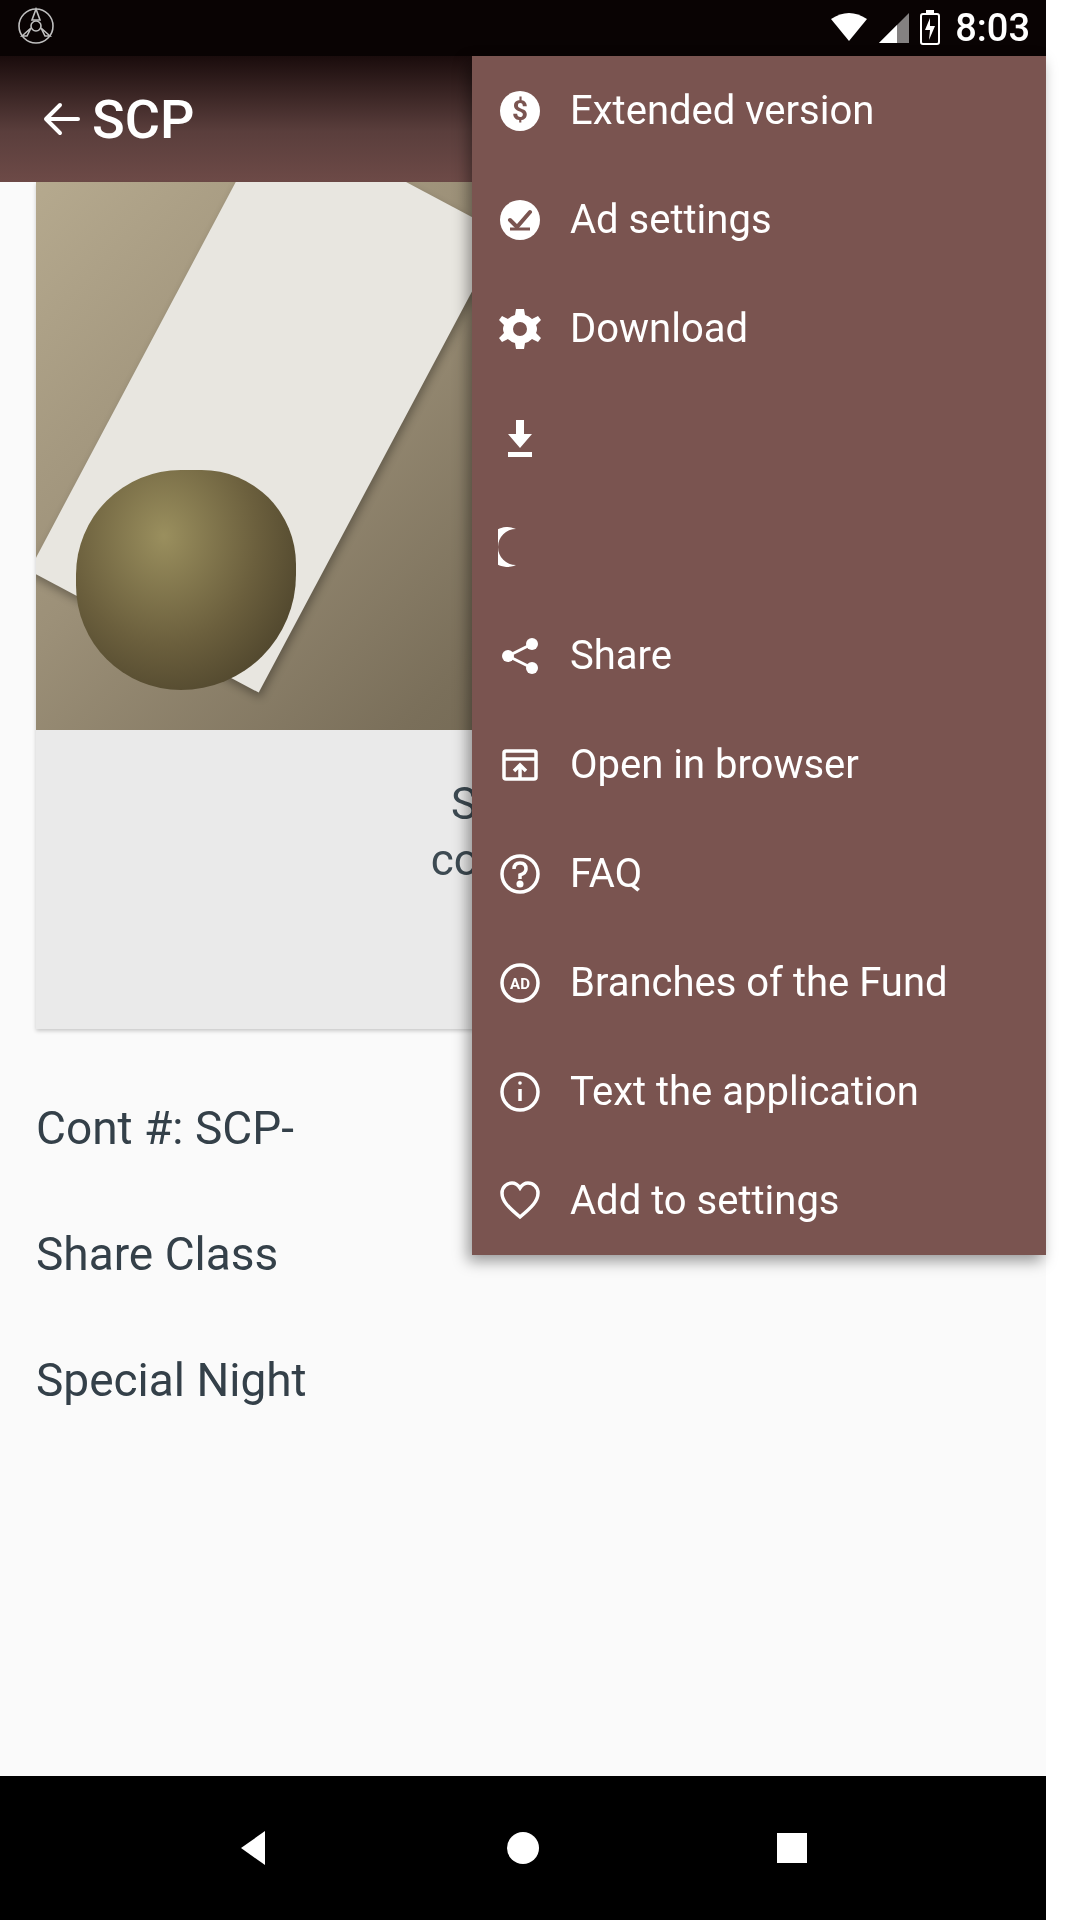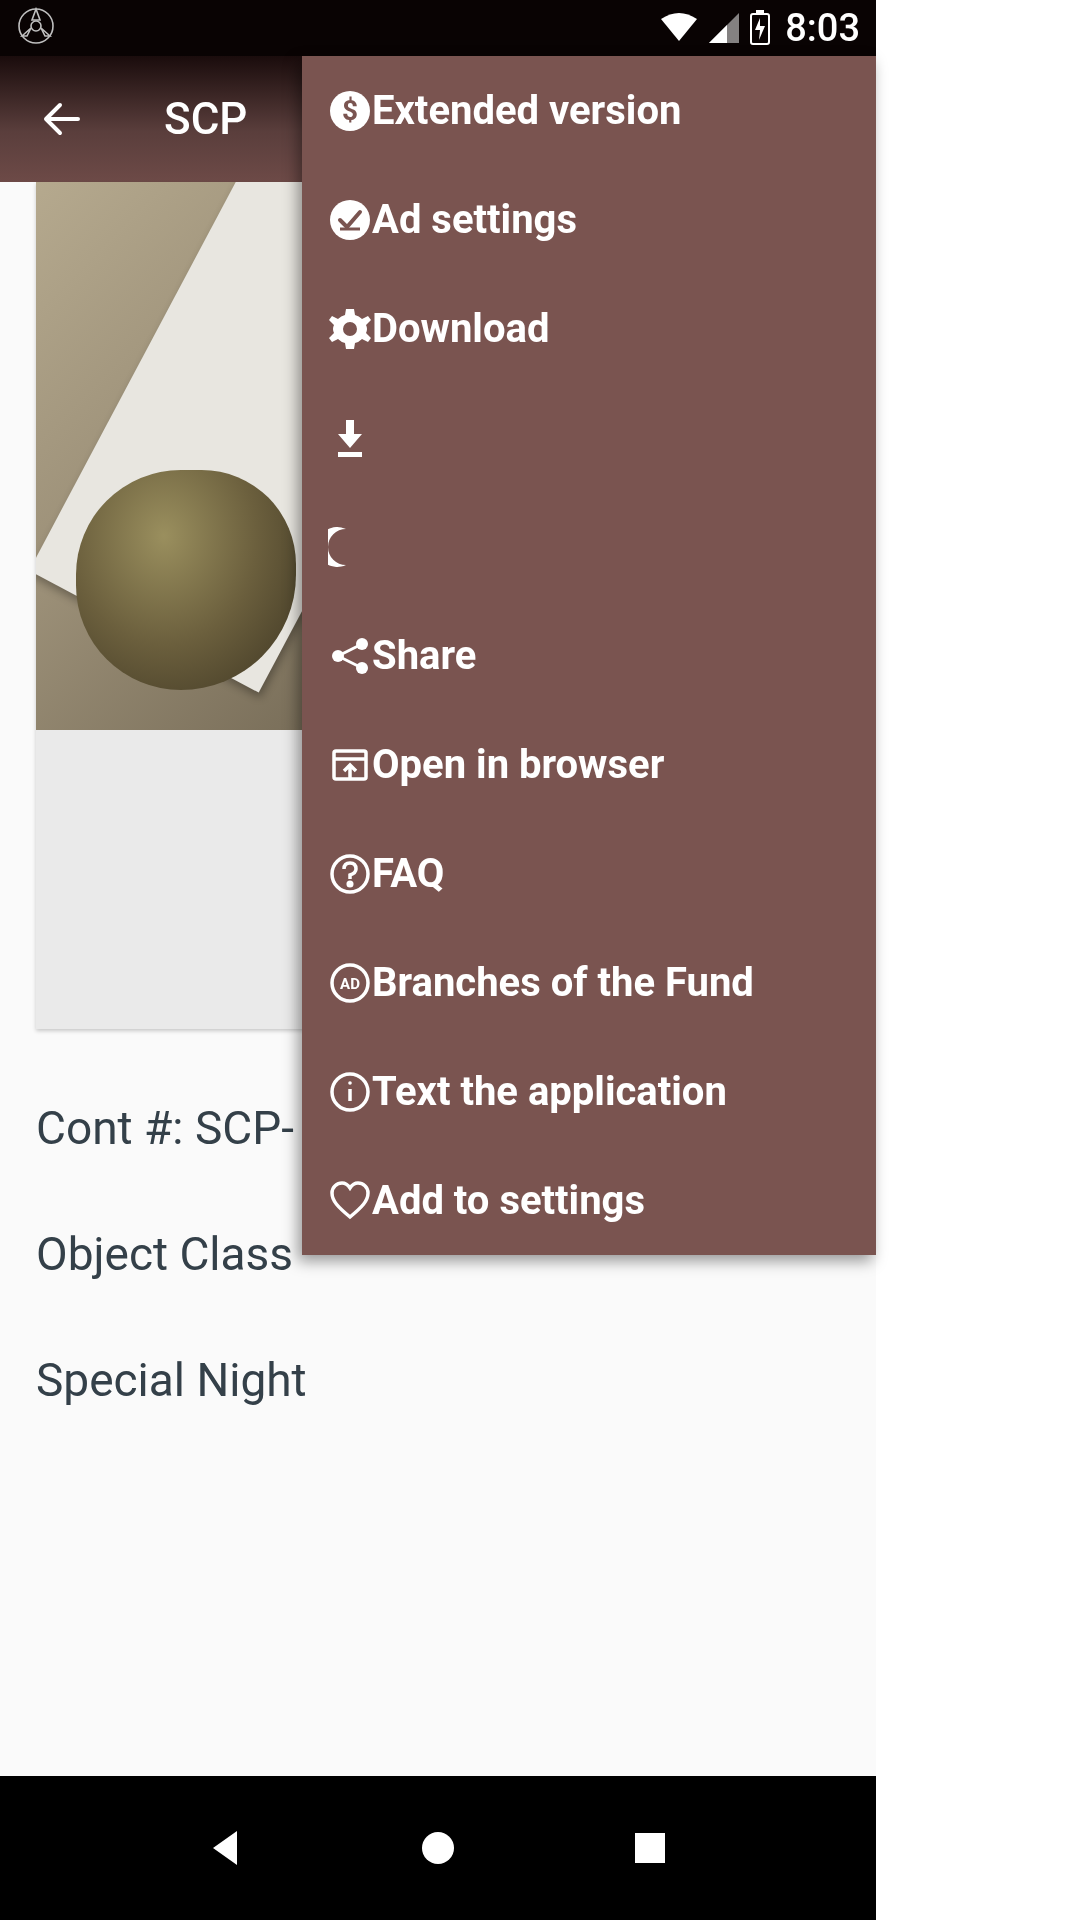--- a/index.html
+++ b/index.html
@@ -1,50 +1,50 @@
 <!DOCTYPE html>
 <html><head>
 <meta charset="utf-8">
 <style>
 * { margin: 0; padding: 0; box-sizing: border-box; }
 html, body { width: 1080px; height: 1920px; overflow: hidden; font-family: Roboto, Arial, sans-serif; }
 
-.root { width: 876px; height: 1920px; background: #404040; position: relative; }
+.root { width: 1046px; height: 1920px; background: #404040; position: relative; }
 
 
 .status-bar { height: 56px; background: #090303; display: flex; align-items: center; justify-content: space-between; padding: 0 16px; color: #fff; }
 .status-left { display: flex; align-items: center; }
 .status-left svg { width: 40px; height: 40px; }
 .status-right { display: flex; align-items: center; gap: 8px; }
 .status-right .time { font-size: 38px; font-weight: 500; margin-left: 6px; }
 .status-right svg { display: block; }
 
 
 .app-bar { height: 126px; background: linear-gradient(180deg, #1a0c0c 0%, #5a3e3c 60%, #6d4a47 100%); display: flex; align-items: center; padding: 0 36px; color: #fff; position: relative; }
 .back-arrow { width: 56px; height: 56px; display: flex; align-items: center; justify-content: center; cursor: pointer; }
-.app-title { font-size: 44px; font-weight: 500; margin-left: 72px; }
+.app-title { font-size: 54px; font-weight: 500; }
 
 
 .content { position: absolute; top: 182px; left: 0; right: 0; bottom: 144px; background: #fafafa; padding: 0; }
 .card { margin: 0 36px; background: #eaeaea; box-shadow: 0 2px 4px rgba(0,0,0,0.2); }
 .card-image { width: 100%; height: 548px; background: linear-gradient(135deg, #b5a98e 0%, #9c9078 30%, #7a6f5a 60%, #5d5442 100%); position: relative; overflow: hidden; }
 .card-image::before { content: ""; position: absolute; top: -40px; left: 100px; width: 260px; height: 520px; background: #e8e6e0; transform: rotate(28deg); box-shadow: 4px 4px 8px rgba(0,0,0,0.3); }
 .card-image::after { content: ""; position: absolute; bottom: 40px; left: 40px; width: 220px; height: 220px; background: radial-gradient(ellipse at 40% 30%, #9a8f5e 0%, #6b5f3d 50%, #3d3522 100%); border-radius: 50% 45% 55% 50%; }
 .caption { padding: 46px 28px 140px 28px; text-align: center; color: #3d4a52; font-size: 44px; line-height: 1.28; }
 
 .body-text { padding: 0 36px; color: #344049; font-size: 46px; }
 .body-row { margin-top: 72px; }
 .body-row .label { font-weight: 400; }
 
 
 .menu { position: absolute; top: 56px; right: 0; width: 574px; background: #7a5450; box-shadow: -4px 6px 14px rgba(0,0,0,0.4); z-index: 50; }
 .menu-item { height: 109px; display: flex; align-items: center; padding: 0 26px; cursor: pointer; }
 .menu-item .icon { width: 44px; height: 44px; display: flex; align-items: center; justify-content: center; flex-shrink: 0; }
 .menu-item .icon svg { display: block; }
-.menu-item .label { color: #fff; font-size: 40px; font-weight: 700; white-space: nowrap; }
+.menu-item .label { color: #fff; font-size: 40px; font-weight: 400; margin-left: 28px; white-space: nowrap; }
 
 
 .nav-bar { position: absolute; bottom: 0; left: 0; right: 0; height: 144px; background: #000; display: flex; align-items: center; justify-content: space-around; padding: 0 120px; }
 .nav-bar .nbtn { width: 72px; height: 72px; display: flex; align-items: center; justify-content: center; cursor: pointer; }
 .nav-bar svg { display: block; }
 </style>
 </head>
 <body>
 
 <div class="root">
@@ -97,21 +97,21 @@
       <div class="caption">
         <span>SCP-68</span><br>
         <span>containm</span>
       </div>
     </div>
     <div class="body-text">
       <div class="body-row">
         <span class="label">Cont #: </span><span>SCP-</span>
       </div>
       <div class="body-row">
-        <span class="label">Object Class</span>
+        <span class="label">Share Class</span>
       </div>
       <div class="body-row">
         <span class="label">Special Night</span>
       </div>
     </div>
   </div>
 
   <div class="menu">
     <div class="menu-item">
       <span class="icon">

